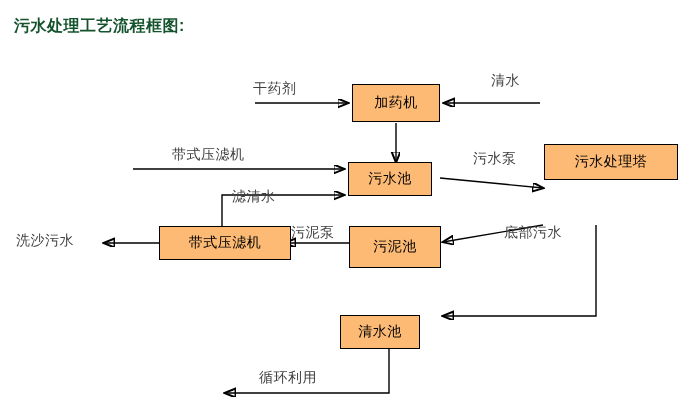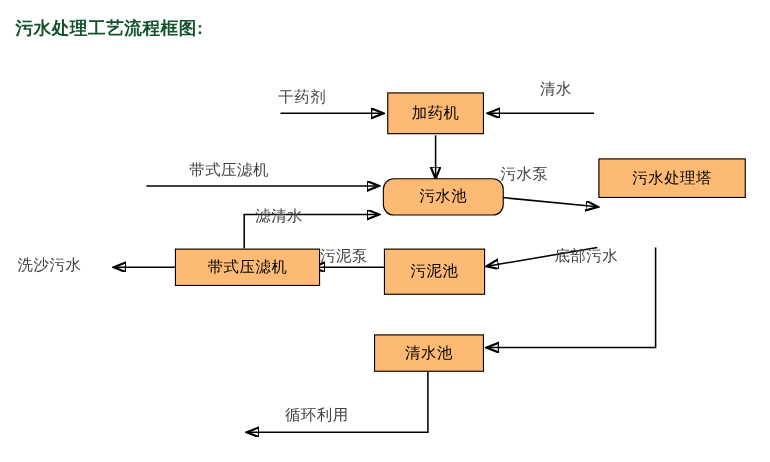--- a/index.html
+++ b/index.html
@@ -93,39 +93,39 @@
 
     <polyline points="222,226 222,195 344,195" marker-end="url(#arrow)"></polyline>
 
     <polyline points="596,225 596,316 443,316" marker-end="url(#arrow)"></polyline>
 
     <polyline points="389,332 389,393 225,393" marker-end="url(#arrow)"></polyline>
   </svg>
 
   <div class="node" style="left:352px; top:84px; width:88px; height:38px;">加药机</div>
 
-  <div class="node" style="left:348px; top:162px; width:110px; height:34px;border-radius:10px;">污水池</div>
+  <div class="node" style="left:348px; top:162px; width:84px; height:34px;">污水池</div>
 
   <div class="node" style="left:544px; top:144px; width:134px; height:36px;">污水处理塔</div>
 
   <div class="node" style="left:159px; top:226px; width:132px; height:34px;">带式压滤机</div>
 
   <div class="node" style="left:349px; top:226px; width:92px; height:42px;">污泥池</div>
 
-  <div class="node" style="left:340px; top:304px; width:100px; height:34px;font-family:Liberation Mono, monospace;">清水池</div>
+  <div class="node" style="left:340px; top:315px; width:80px; height:34px;font-family:Liberation Mono, monospace;">清水池</div>
 
   <div class="edge-label" style="left:253px; top:80px;">干药剂</div>
 
   <div class="edge-label" style="left:491px; top:72px;">清水</div>
 
   <div class="edge-label" style="left:172px; top:146px;">带式压滤机</div>
 
   <div class="edge-label" style="left:232px; top:188px;">滤清水</div>
 
-  <div class="edge-label" style="left:455px; top:150px;">污水泵</div>
+  <div class="edge-label" style="left:473px; top:150px;">污水泵</div>
 
   <div class="edge-label" style="left:291px; top:224px;">污泥泵</div>
 
   <div class="edge-label" style="left:466px; top:224px;margin-left:38px;">底部污水</div>
 
   <div class="edge-label" style="left:16px; top:232px;">洗沙污水</div>
 
   <div class="edge-label" style="left:259px; top:369px;text-align:right;">循环利用</div>
 
 </div>

